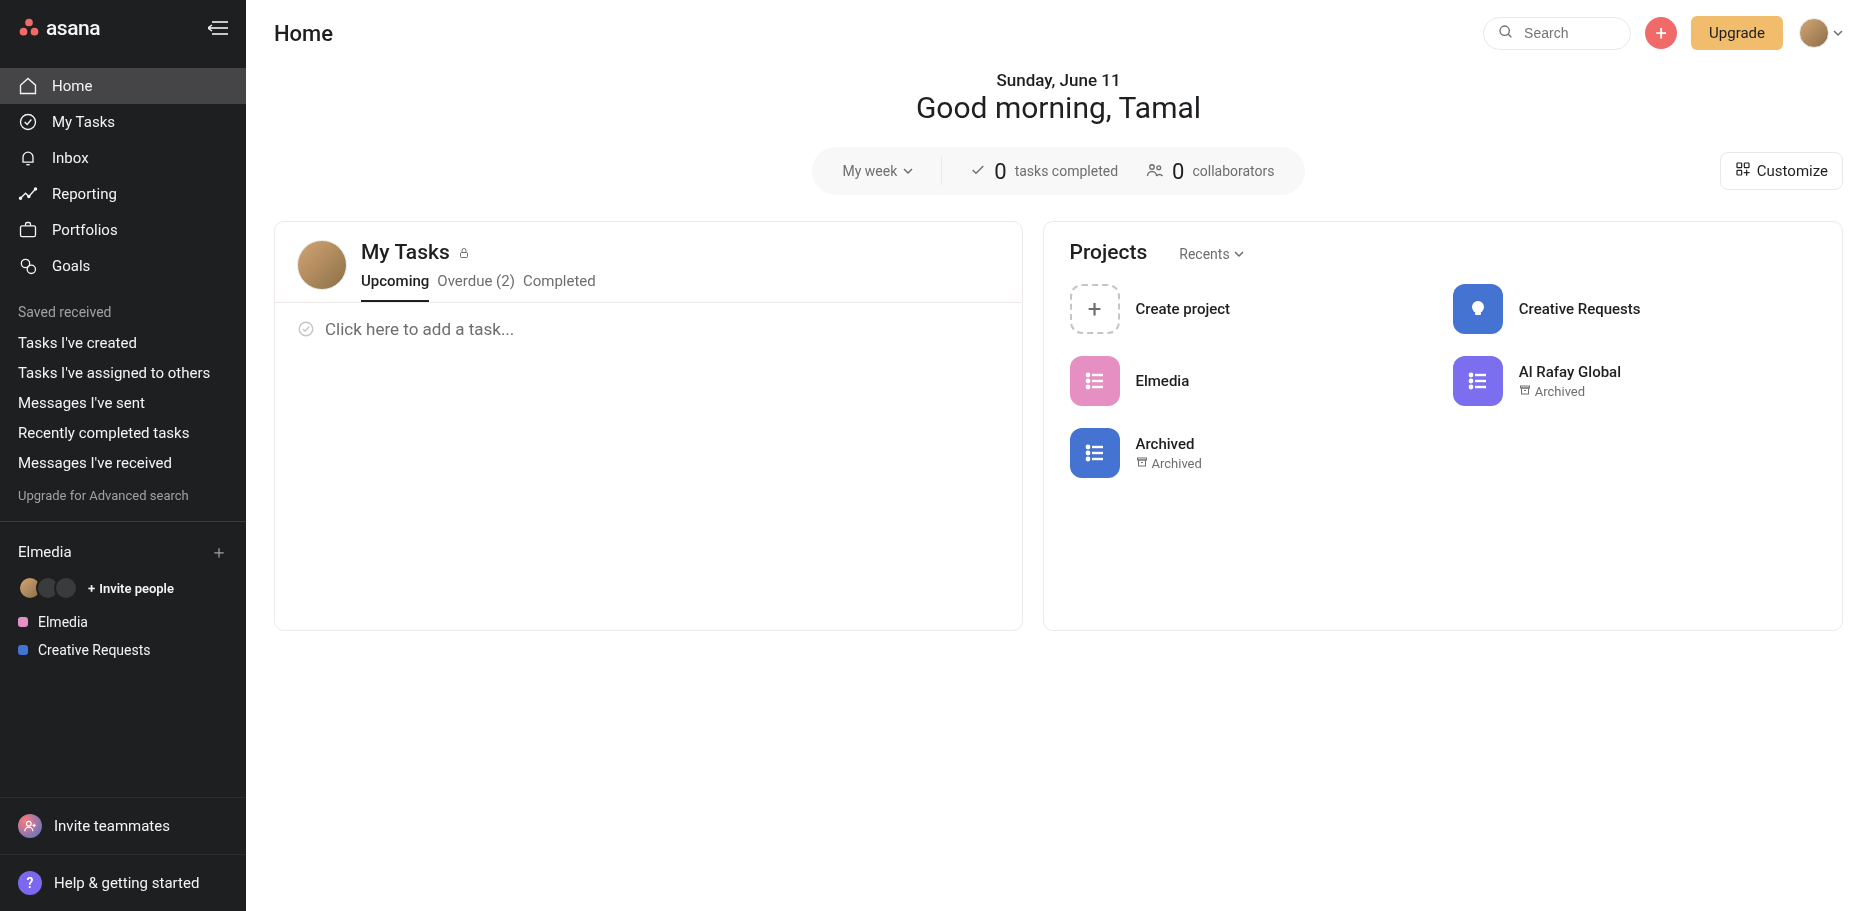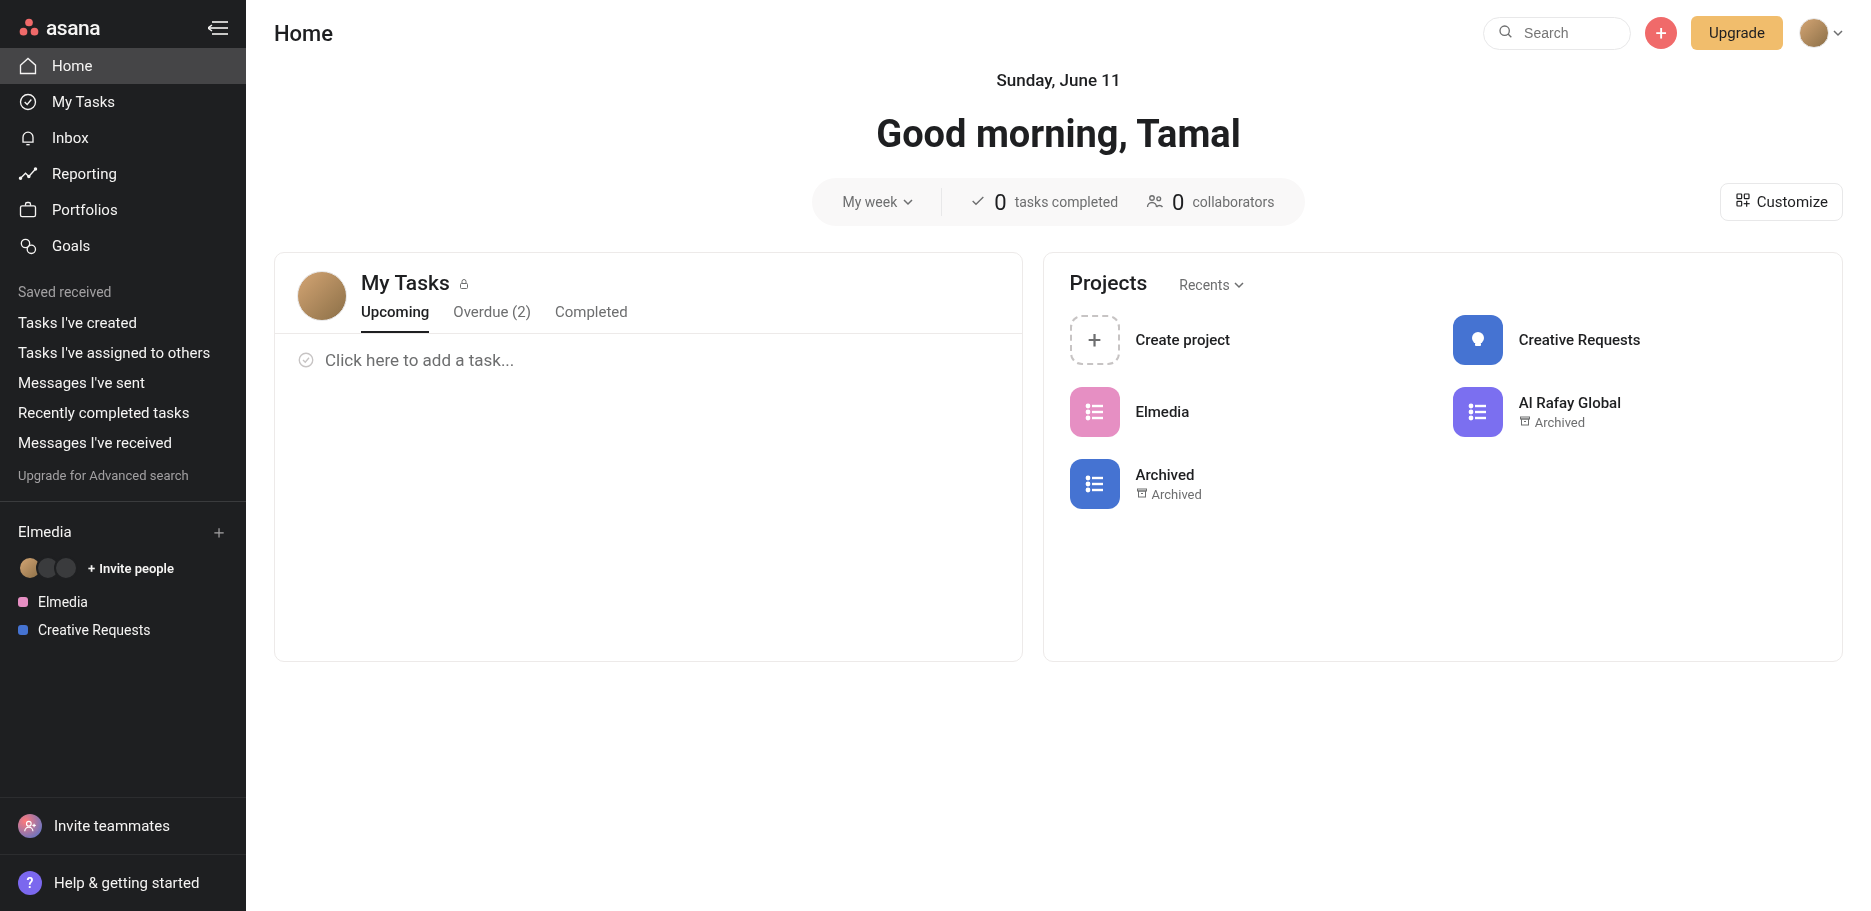--- a/index.html
+++ b/index.html
@@ -29,21 +29,21 @@
   
   .sidebar {
     width: 246px; flex-shrink: 0;
     background: var(--sidebar-bg);
     color: var(--sidebar-text);
     display: flex; flex-direction: column;
     overflow-y: auto;
   }
   .sidebar-header {
     display: flex; align-items: center; justify-content: space-between;
-    padding: 16px 18px 8px;
+    padding: 16px 18px 28px;
     gap: 32px;
   }
   .logo { display: flex; align-items: center; gap: 6px; }
   .logo-dots { width: 22px; height: 22px; position: relative; }
   .logo-text { font-size: 21px; font-weight: 500; letter-spacing: -0.5px; }
   .hamburger-icon { width: 20px; height: 16px; display: flex; flex-direction: column; justify-content: space-between; cursor: pointer; position: relative; }
   .hamburger-icon svg { width: 20px; height: 16px; }
 
   .nav-list { list-style: none; margin: 0; padding: 0; }
   .nav-item {
@@ -150,21 +150,21 @@
     margin-left: 16px; cursor: pointer;
   }
   .profile-avatar {
     width: 30px; height: 30px; border-radius: 50%;
     background: linear-gradient(135deg,#d4a574,#8b6f47);
     border: 1px solid var(--border);
   }
 
   .hero { text-align: center; padding: 12px 0 8px; }
   .hero-date { font-size: 17px; color: var(--text-dark); font-weight: 500;}
-  .hero-greeting { font-size: 38px; font-weight: 700; margin-top: 22px;}
+  .hero-greeting { font-size: 30px; font-weight: 400; margin-top: 0;}
 
   .stats-row {
     display: flex; justify-content: center; align-items: center;
     margin-top: 14px; position: relative;
   }
   .stats-pill {
     display: flex; align-items: center;
     background: #f9f8f8; border-radius: 30px;
     padding: 10px 30px; gap: 28px;
   }
@@ -196,21 +196,21 @@
     padding: 18px 22px 0;
   }
   .big-avatar {
     width: 50px; height: 50px; border-radius: 50%;
     border: 1px solid var(--border);
     background: linear-gradient(135deg,#d4a574,#8b6f47);
   }
   .tasks-title-row { display: flex; align-items: baseline; gap: 8px; }
   .tasks-title { font-size: 21px; font-weight: 500; }
   .lock-icon { color: var(--text-mid); font-size: 13px;}
-  .tabs { display: flex; gap: 24px; margin-top: 8px; }
+  .tabs { display: flex; gap: 8px; margin-top: 8px; }
   .tab {
     font-size: 15px; padding-bottom: 10px; cursor: pointer;
     color: var(--text-mid);
     border-bottom: 2px solid transparent;
   }
   .tab.active { color: var(--text-dark); font-weight: 500; border-bottom-color: var(--text-dark);}
   .card-hr { border: none; border-top: 1px solid var(--border-light); margin: 0;}
   .add-task-row {
     display: flex; align-items: center; gap: 10px;
     padding: 16px 22px; color: var(--text-mid); font-size: 17px;

